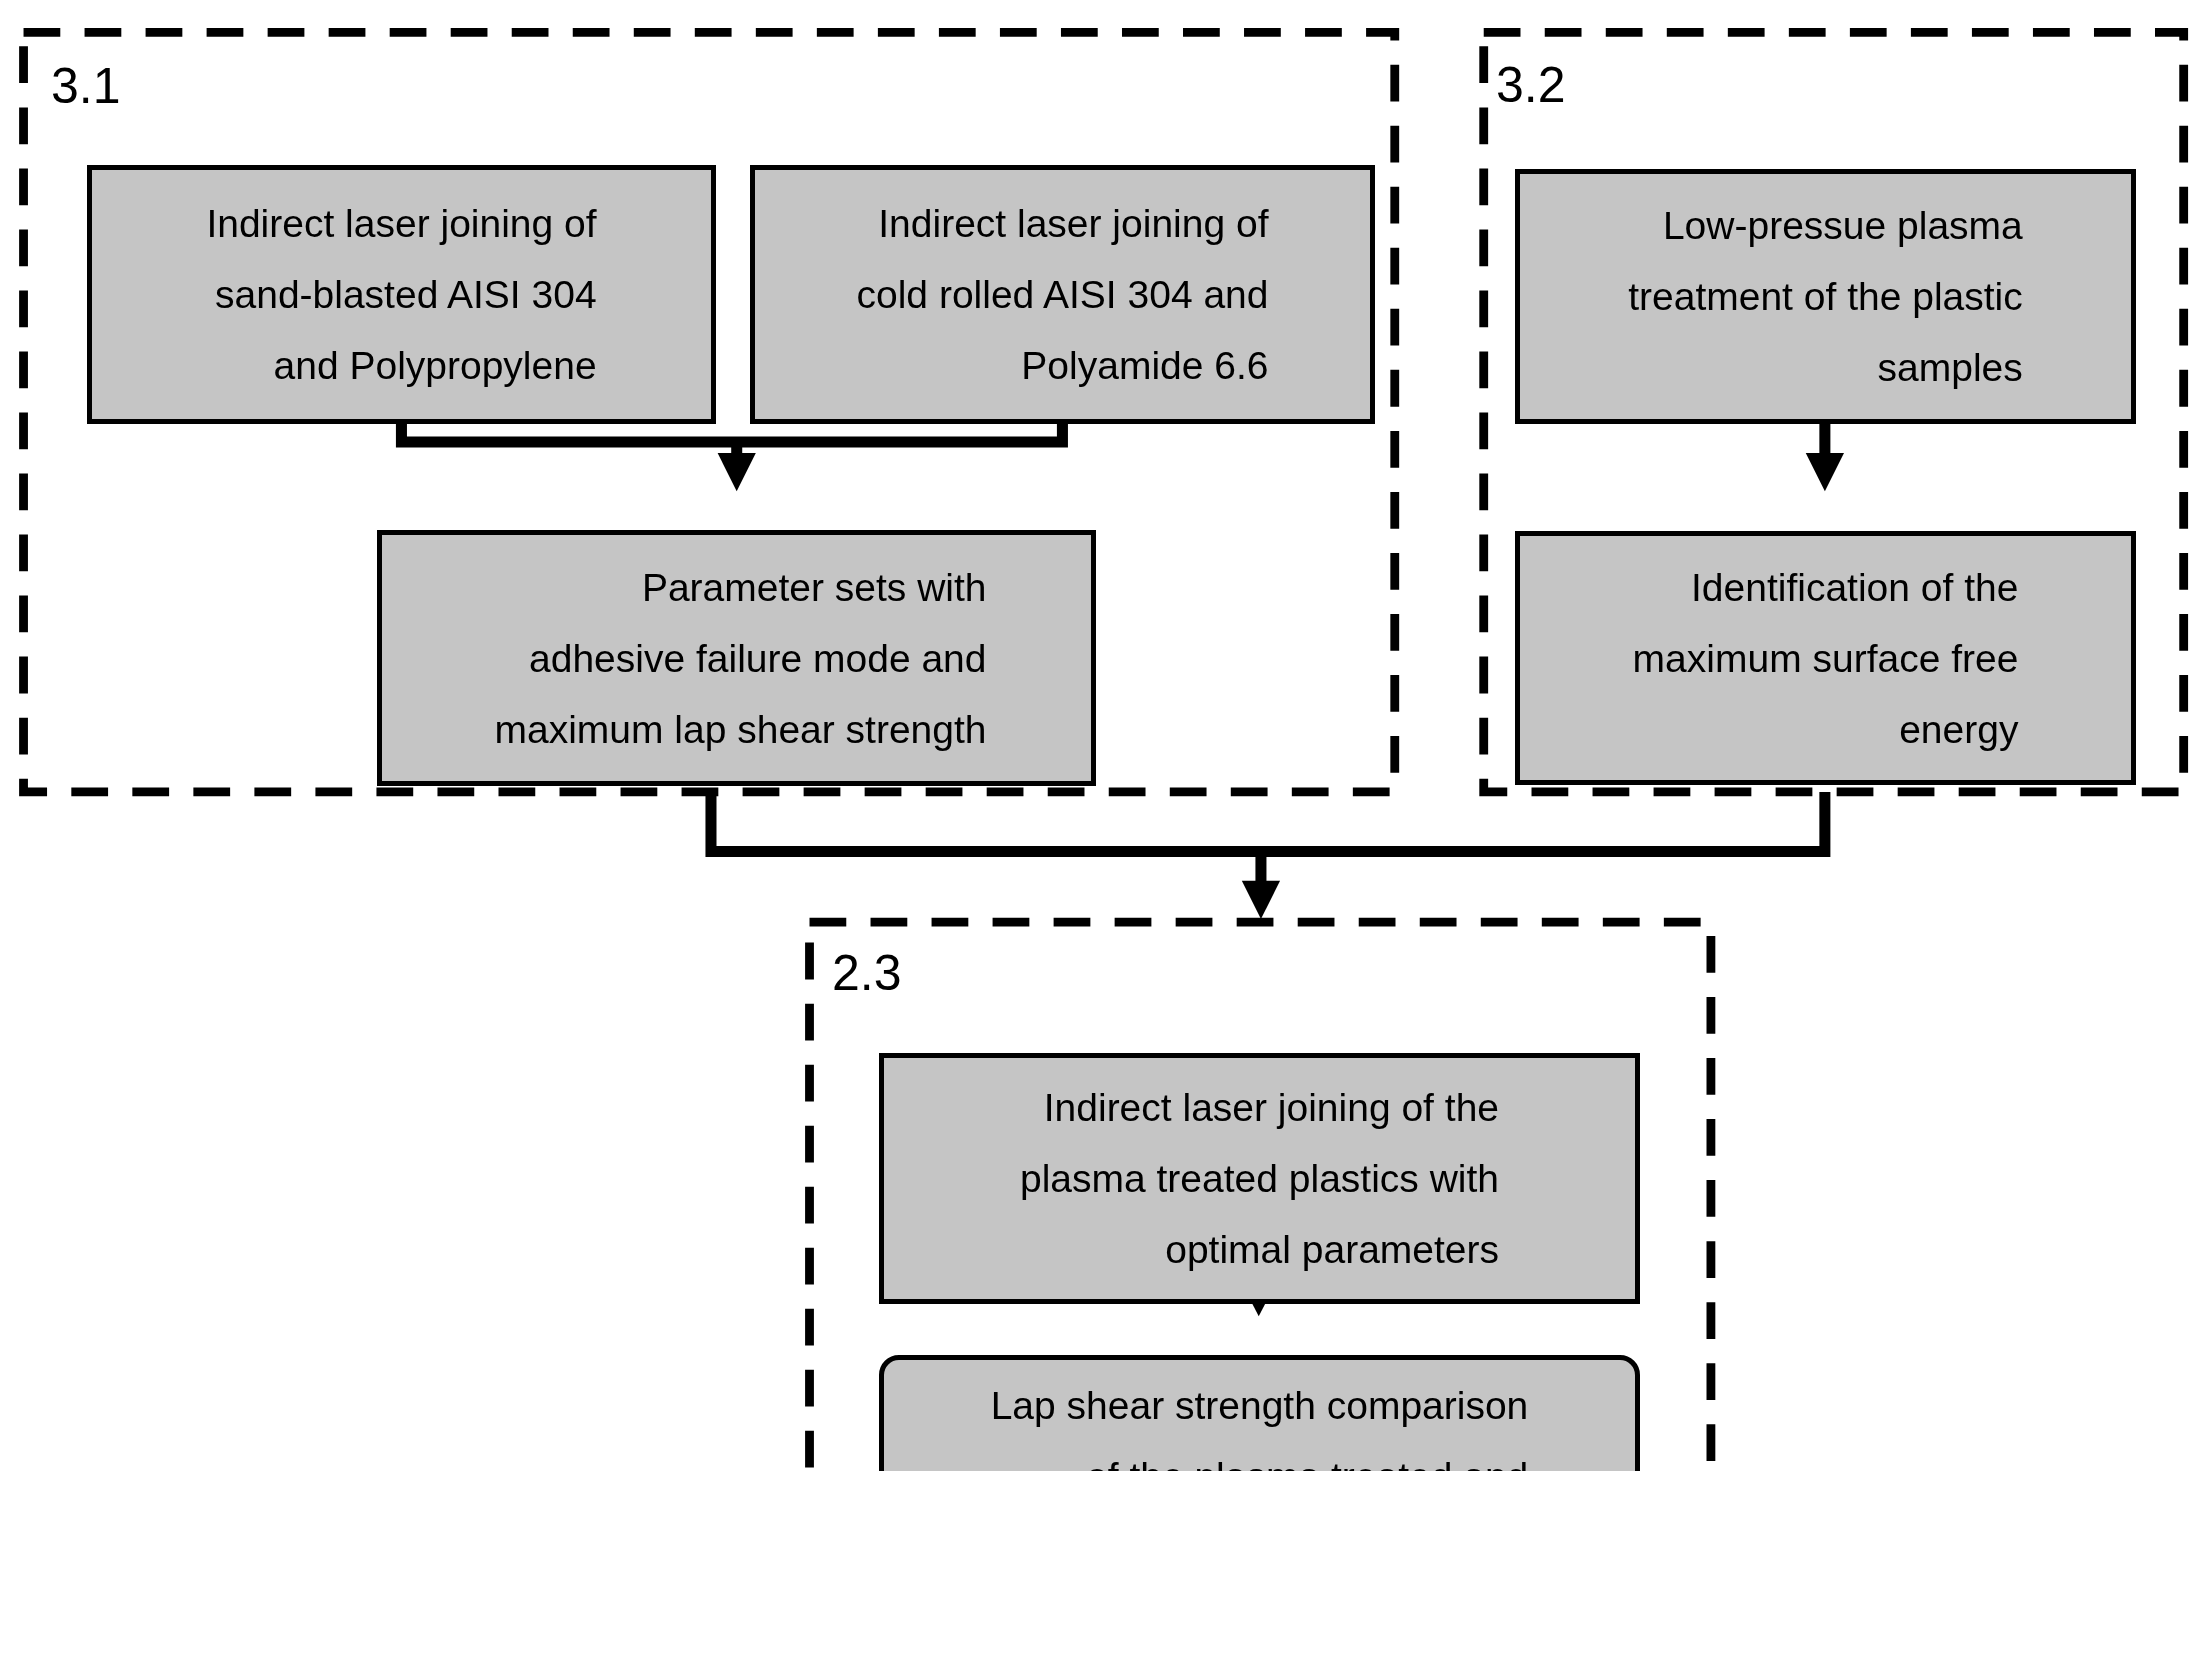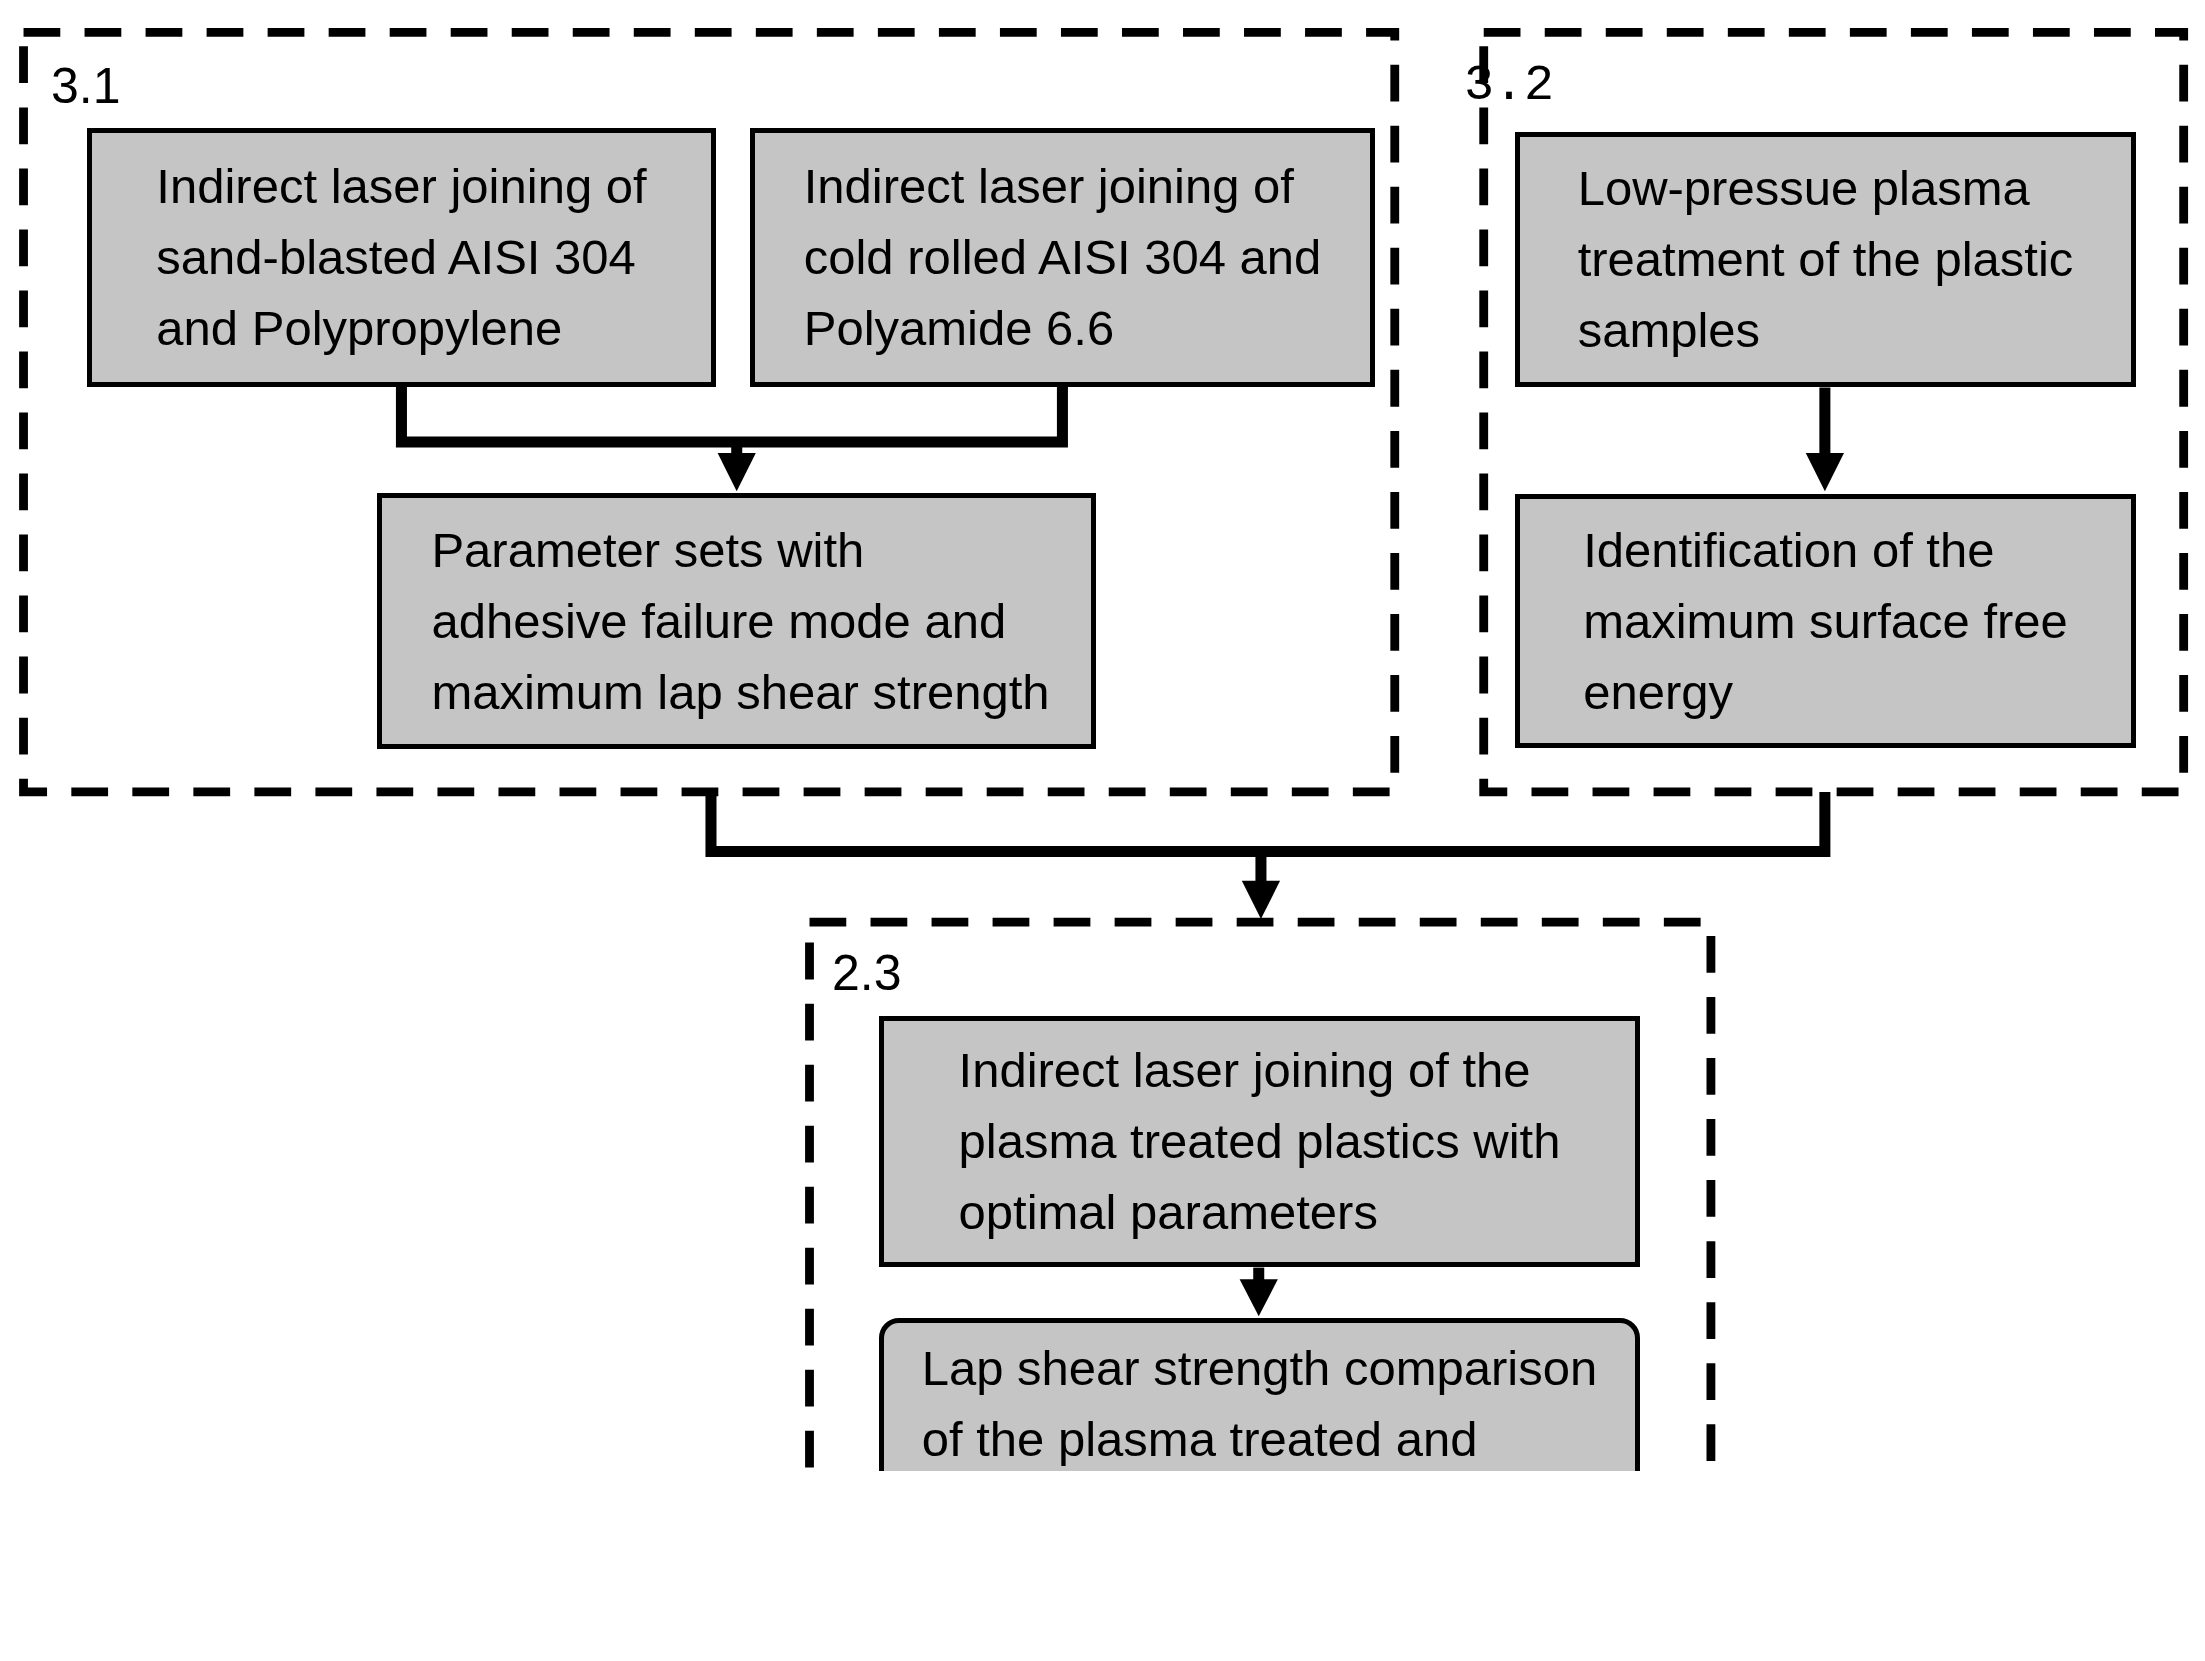--- a/index.html
+++ b/index.html
@@ -46,25 +46,26 @@
     fill: var(--line);
     stroke: none;
   }
   .node {
     position: absolute;
     background: var(--box-fill);
     border: 5.9px solid var(--line);
     display: flex;
     align-items: center;
     justify-content: center;
-    text-align: left;
+    text-align: right;
     white-space: pre-line;
-    font-size: 49px;
+    font-size: 39px;
     line-height: 71px;
     color: var(--text);
+    margin-top: 37px;
   }
   .sec-label {
     position: absolute;
     font-size: 50px;
     line-height: 53px;
     color: var(--text);
   }
 </style>
 </head>
 <body>
@@ -86,21 +87,21 @@
 
     <path class="conn" d="M967 1077 V1158 H2482 V1077"></path>
     <path class="conn" d="M1715 1158 V1202"></path>
     <polygon class="arrow-head" points="1715,1250 1689,1198 1741,1198"></polygon>
 
     <path class="conn" d="M1712 1724 V1744"></path>
     <polygon class="arrow-head" points="1712,1790 1686,1740 1738,1740"></polygon>
   </svg>
 
   <div class="sec-label" style="left:51px; top:60px;">3.1</div>
-  <div class="sec-label" style="left:1464px; top:59px;font-family:Liberation Mono, monospace;">3.2</div>
+  <div class="sec-label" style="left:1496px; top:59px;">3.2</div>
   <div class="sec-label" style="left:832px; top:947px;">2.3</div>
 
   <div class="node" style="left:87px; top:128px; width:629px; height:259px;">Indirect laser joining of
 sand-blasted AISI 304
 and Polypropylene</div>
   <div class="node" style="left:750px; top:128px; width:625px; height:259px;">Indirect laser joining of
 cold rolled AISI 304 and
 Polyamide 6.6</div>
   <div class="node" style="left:377px; top:493px; width:719px; height:256px;padding-left:8px;">Parameter sets with
 adhesive failure mode and

